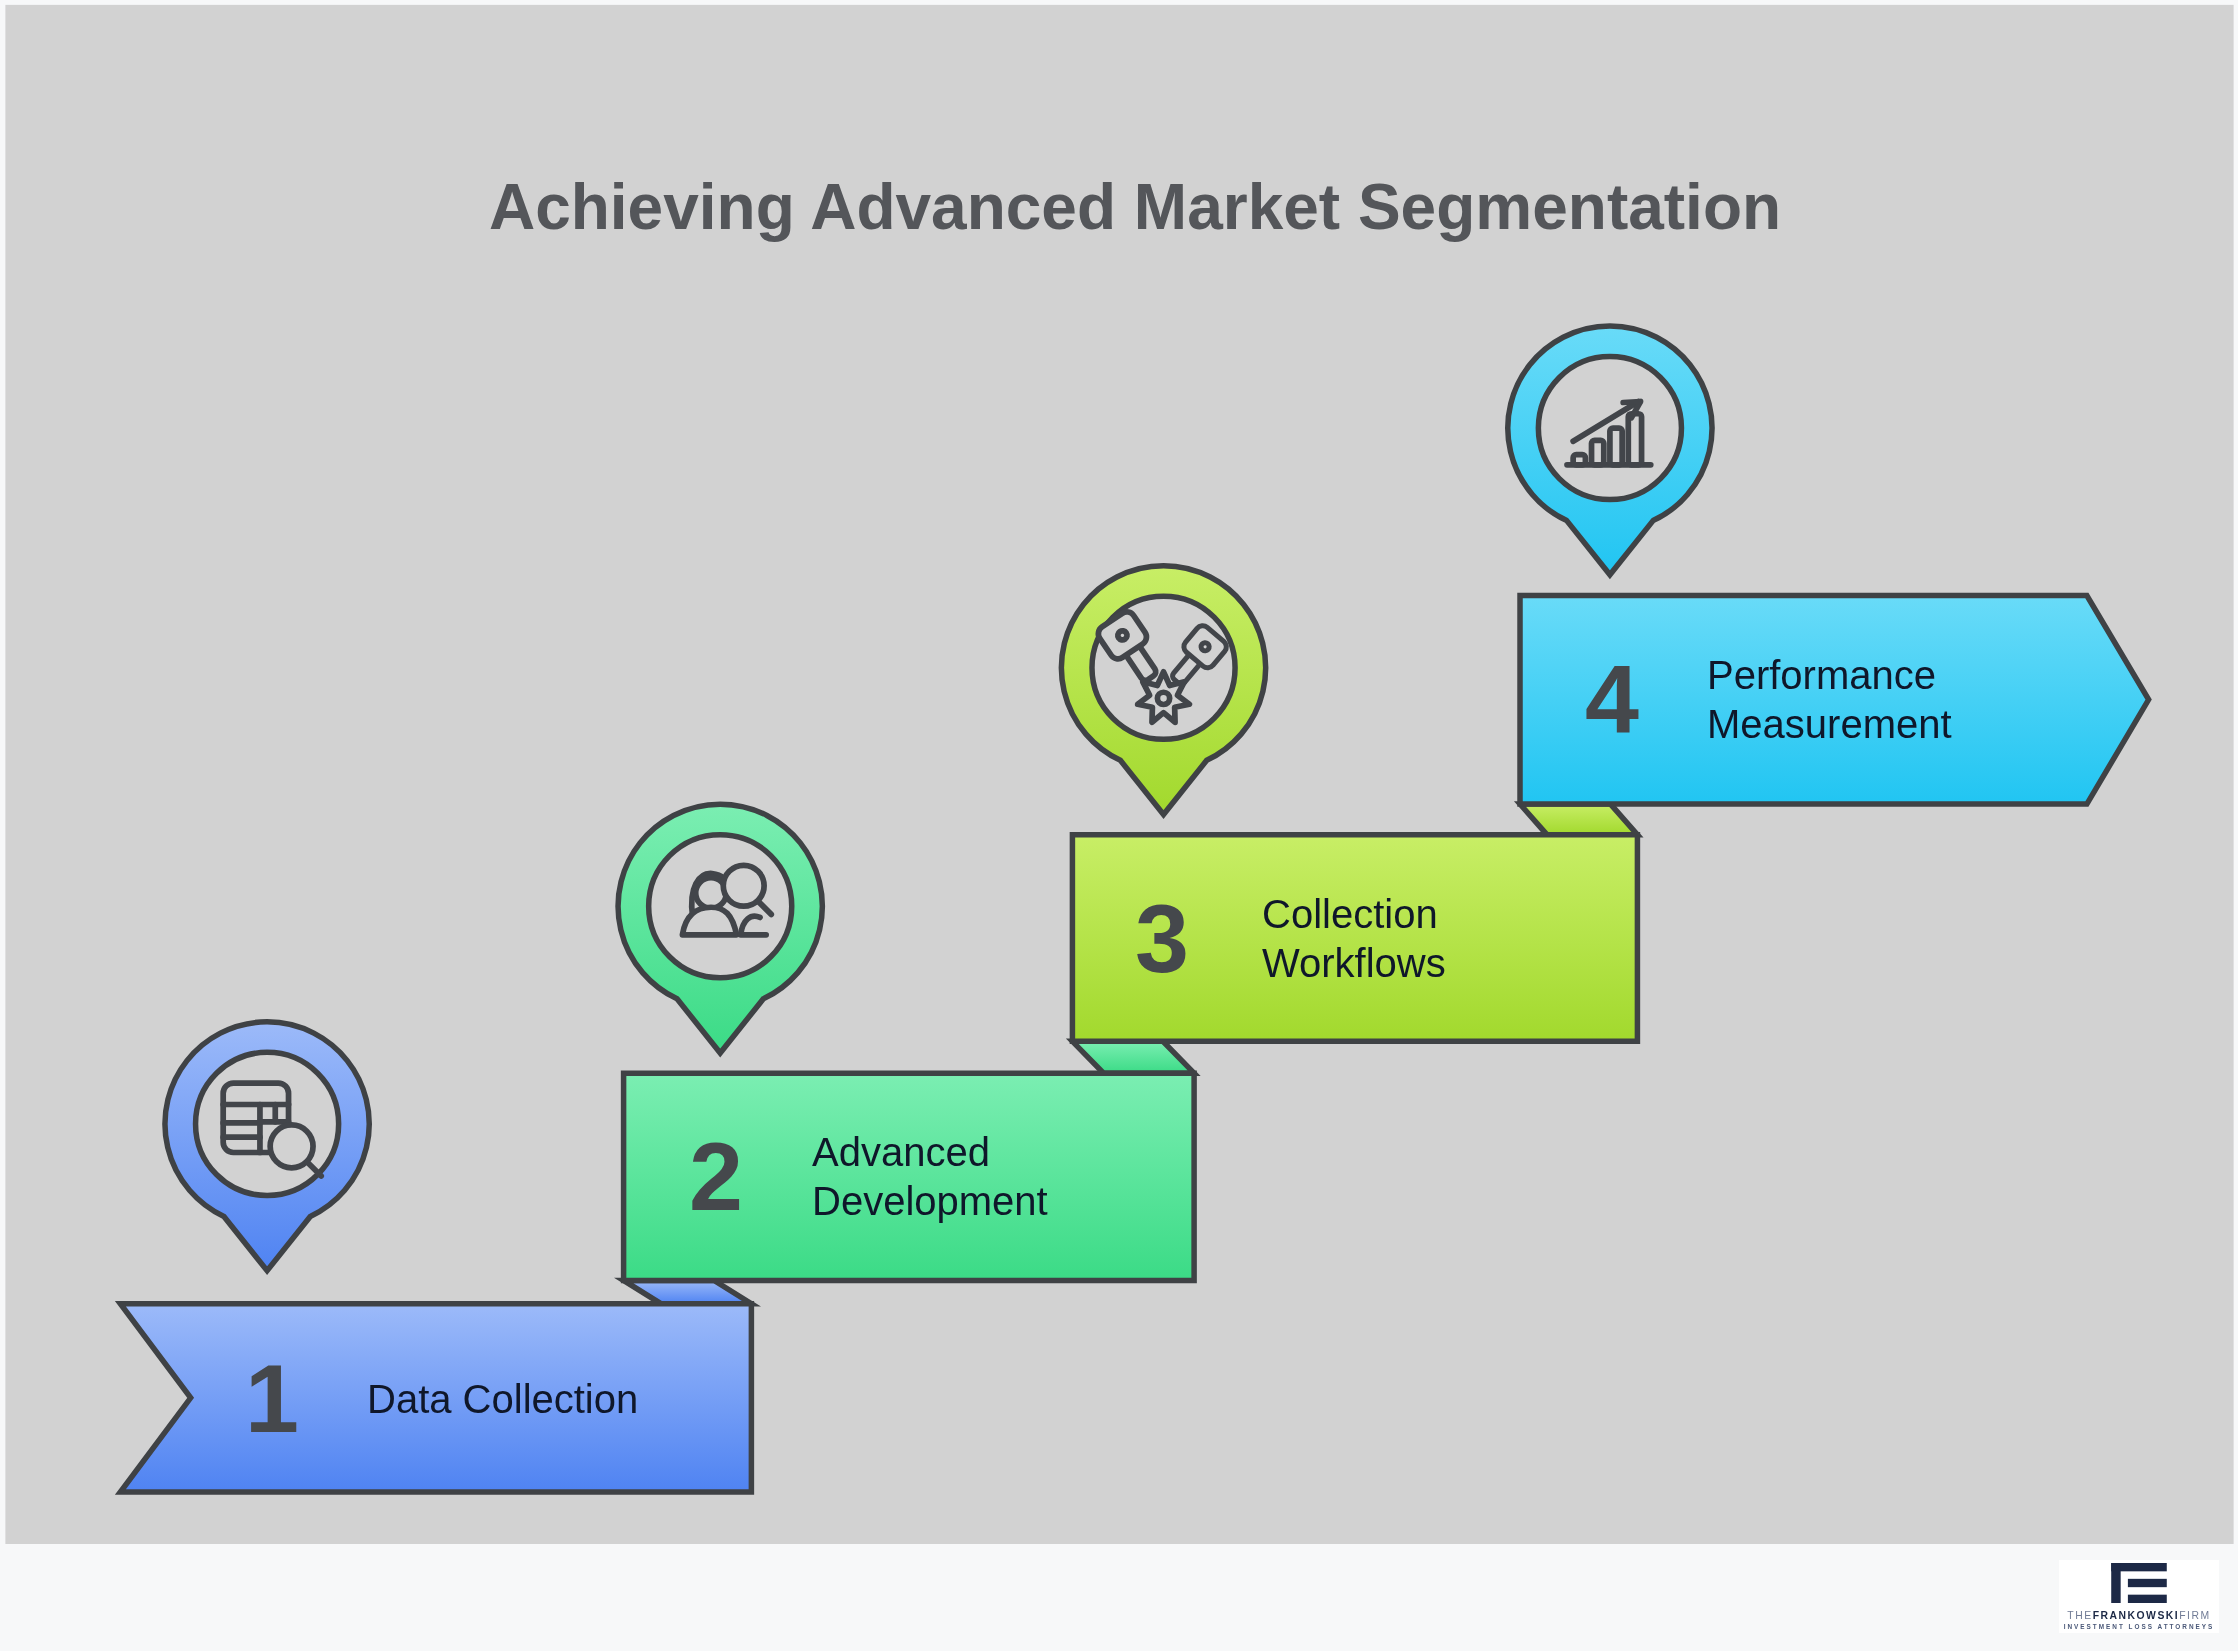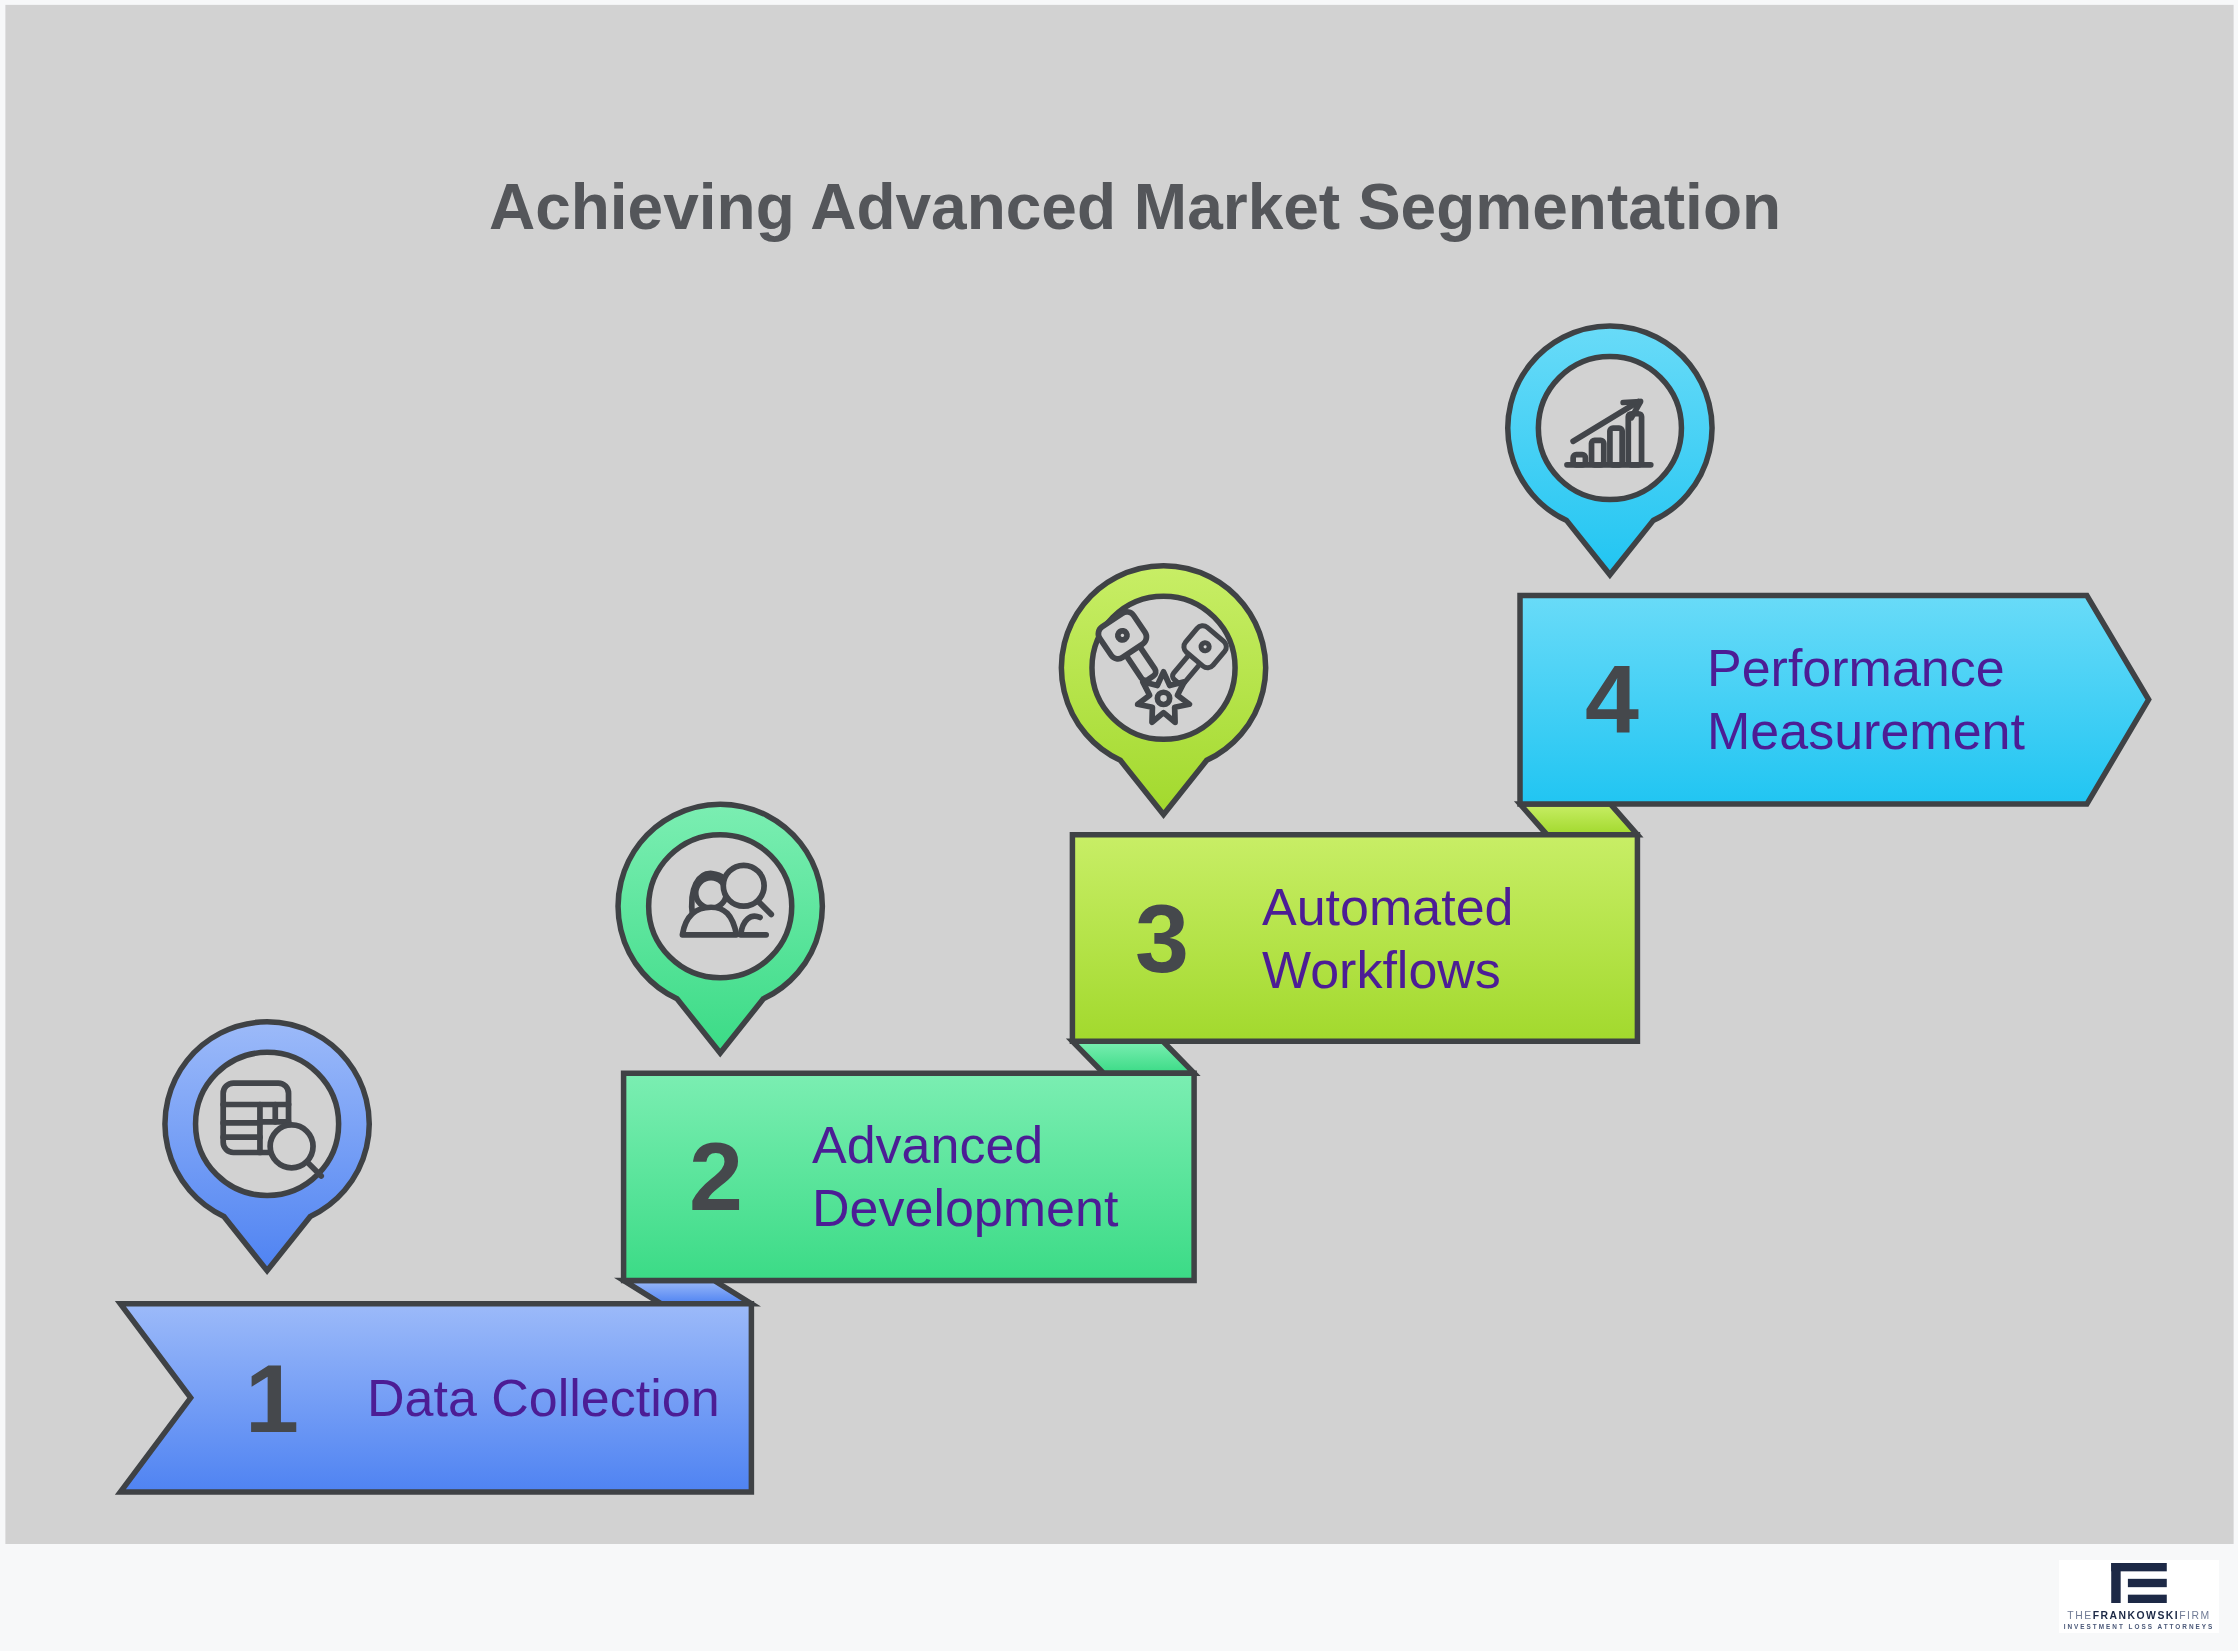--- a/index.html
+++ b/index.html
@@ -16,21 +16,21 @@
   .title{
     position:absolute;left:1135px;top:126px;transform:translateX(-50%);
     font-size:64px;font-weight:bold;color:#54565a;white-space:nowrap;margin-top:44px;
   }
   .num{
     position:absolute;transform:translate(-50%,-50%);
     font-size:97px;font-weight:bold;color:#45484c;
   }
   .lbl{
     position:absolute;transform:translateY(-50%);
-    font-size:52px;line-height:1.22;color:#4c1d95;
+    font-size:40px;line-height:1.22;color:#0f172a;
   }
   .lbl.one{white-space:nowrap;}
   .lbl.wrap{max-width:281px;}
   .logo{
     position:absolute;left:2059px;top:1560px;width:160px;height:73px;
     background:#ffffff;display:flex;flex-direction:column;
     align-items:center;justify-content:center;
   }
   .logo-mark svg{display:block;}
   .logo-line1{font-size:10.4px;letter-spacing:1.5px;color:#707b95;white-space:nowrap;margin-top:7px;}
@@ -136,21 +136,21 @@
 
 <div class="title">Achieving Advanced Market Segmentation</div>
 
 <div class="num" style="left:272px;top:1399px;">1</div>
 <div class="num" style="left:716px;top:1177px;">2</div>
 <div class="num" style="left:1162px;top:939px;">3</div>
 <div class="num" style="left:1612px;top:700px;">4</div>
 
 <div class="lbl one" style="left:367px;top:1399px;">Data Collection</div>
 <div class="lbl wrap" style="left:812px;top:1177px;">Advanced Development</div>
-<div class="lbl wrap" style="left:1262px;top:939px;">Automated Workflows</div>
+<div class="lbl wrap" style="left:1262px;top:939px;">Collection Workflows</div>
 <div class="lbl wrap" style="left:1707px;top:700px;">Performance Measurement</div>
 
 <div class="logo">
   <span class="logo-mark">
     <svg width="56" height="40" viewBox="0 0 100 72">
       <g fill="#1d2946">
         <rect x="0" y="0" width="100" height="15"></rect>
         <rect x="0" y="0" width="17" height="72"></rect>
         <rect x="30" y="28.5" width="70" height="15"></rect>
         <rect x="30" y="57" width="70" height="15"></rect>

